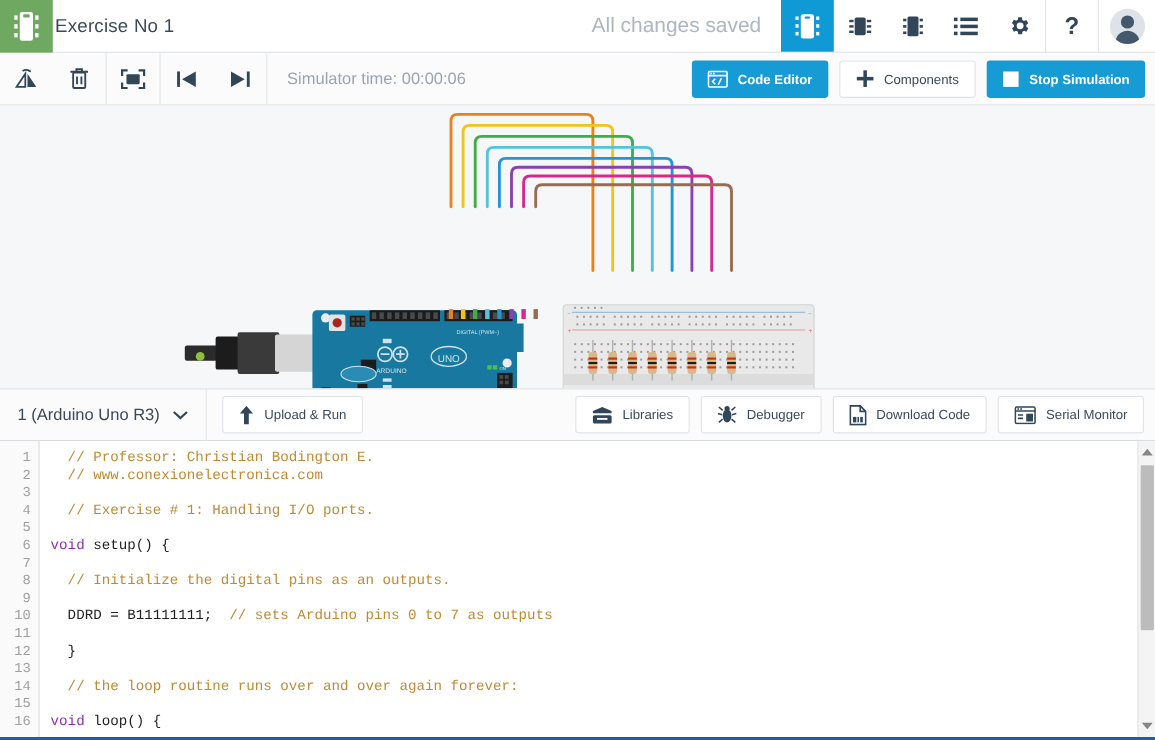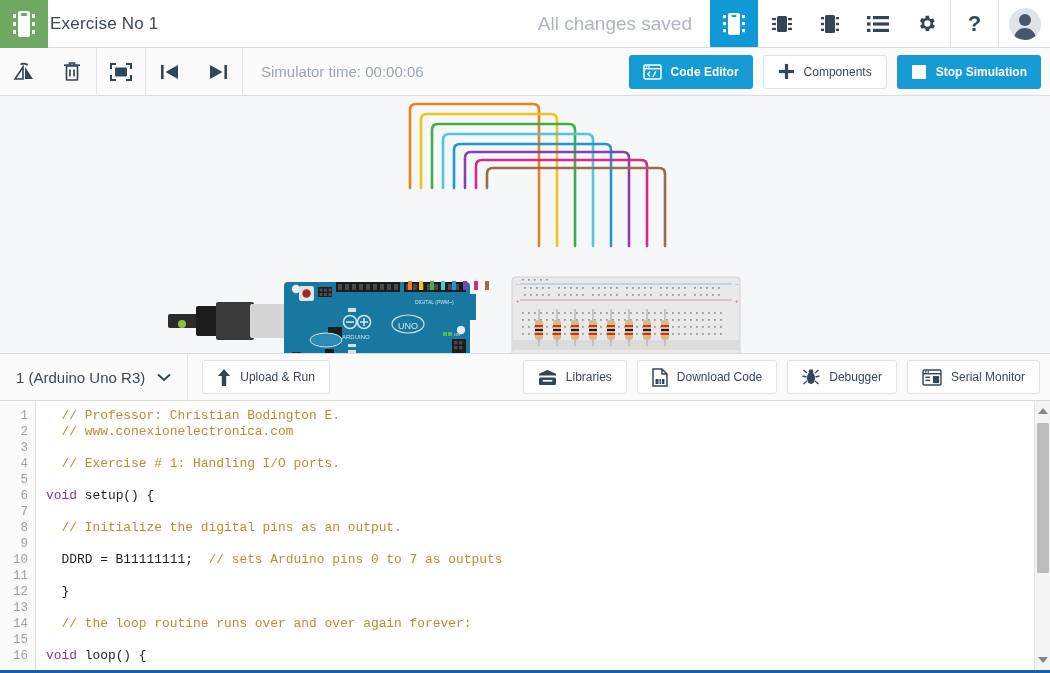--- a/index.html
+++ b/index.html
@@ -1121,39 +1121,39 @@
       <div class="btn ghost">
         <svg width="19" height="17" viewBox="0 0 20 18" fill="#32465a">
           <path d="M1 5 L10 1 L19 5 L19 7 L1 7 Z"></path>
           <rect x="1" y="9" width="18" height="8" rx="1.5"></rect>
           <rect x="5" y="11.6" width="10" height="1.8" fill="#ffffff"></rect>
         </svg>
         <span>Libraries</span>
       </div>
 
       <div class="btn ghost">
+        <svg width="18" height="18" viewBox="0 0 18 18" fill="#32465a">
+          <ellipse cx="9" cy="10" rx="4" ry="6"></ellipse>
+          <circle cx="9" cy="3.6" r="2.4"></circle>
+          <path d="M5 5 L1.5 2 M13 5 L16.5 2" stroke="#32465a" stroke-width="1.4"></path>
+          <path d="M4.6 9 L0.6 8 M13.4 9 L17.4 8" stroke="#32465a" stroke-width="1.4"></path>
+          <path d="M5 13 L1.5 16 M13 13 L16.5 16" stroke="#32465a" stroke-width="1.4"></path>
+        </svg>
+        <span>Debugger</span>
+      </div>
+
+      <div class="btn ghost">
         <svg width="16" height="19" viewBox="0 0 16 19" fill="none" stroke="#32465a" stroke-width="1.5">
           <path d="M1 1 h9 l5 5 v12 h-14 z"></path>
           <path d="M10 1 v5 h5"></path>
           <rect x="3.5" y="11" width="3" height="5" fill="#32465a" stroke="none"></rect>
           <rect x="7.5" y="11" width="1.4" height="5" fill="#32465a" stroke="none"></rect>
           <rect x="10" y="11" width="2.4" height="5" fill="#32465a" stroke="none"></rect>
         </svg>
         <span>Download Code</span>
-      </div>
-
-      <div class="btn ghost">
-        <svg width="18" height="18" viewBox="0 0 18 18" fill="#32465a">
-          <ellipse cx="9" cy="10" rx="4" ry="6"></ellipse>
-          <circle cx="9" cy="3.6" r="2.4"></circle>
-          <path d="M5 5 L1.5 2 M13 5 L16.5 2" stroke="#32465a" stroke-width="1.4"></path>
-          <path d="M4.6 9 L0.6 8 M13.4 9 L17.4 8" stroke="#32465a" stroke-width="1.4"></path>
-          <path d="M5 13 L1.5 16 M13 13 L16.5 16" stroke="#32465a" stroke-width="1.4"></path>
-        </svg>
-        <span>Debugger</span>
       </div>
 
       <div class="btn ghost">
         <svg width="20" height="17" viewBox="0 0 21 18" fill="none" stroke="#32465a" stroke-width="1.5">
           <rect x="1" y="1" width="19" height="16" rx="1.5"></rect>
           <line x1="1" y1="5" x2="20" y2="5"></line>
           <rect x="3" y="2.2" width="1.6" height="1.6" fill="#32465a" stroke="none"></rect>
           <rect x="5.8" y="2.2" width="1.6" height="1.6" fill="#32465a" stroke="none"></rect>
           <rect x="11.5" y="7.5" width="6.5" height="7.5" fill="#32465a" stroke="none"></rect>
           <line x1="3.5" y1="8.8" x2="8.5" y2="8.8"></line>
@@ -1184,21 +1184,21 @@
         <div>16</div>
       </div>
     <div class="code-area" id="code-area">
         <div class="code-line"><span class="tok-comment">  // Professor: Christian Bodington E.</span></div>
         <div class="code-line"><span class="tok-comment">  // www.conexionelectronica.com</span></div>
         <div class="code-line">&nbsp;</div>
         <div class="code-line"><span class="tok-comment">  // Exercise # 1: Handling I/O ports.</span></div>
         <div class="code-line">&nbsp;</div>
         <div class="code-line"><span class="tok-kw">void</span><span class="tok-plain"> setup() {</span></div>
         <div class="code-line">&nbsp;</div>
-        <div class="code-line"><span class="tok-comment">  // Initialize the digital pins as an output.</span></div>
+        <div class="code-line"><span class="tok-comment">  // Initialize the digital pins as an outputs.</span></div>
         <div class="code-line">&nbsp;</div>
         <div class="code-line"><span class="tok-plain">  DDRD = B11111111;  </span><span class="tok-comment">// sets Arduino pins 0 to 7 as outputs</span></div>
         <div class="code-line">&nbsp;</div>
         <div class="code-line"><span class="tok-plain">  }</span></div>
         <div class="code-line">&nbsp;</div>
         <div class="code-line"><span class="tok-comment">  // the loop routine runs over and over again forever:</span></div>
         <div class="code-line">&nbsp;</div>
         <div class="code-line"><span class="tok-kw">void</span><span class="tok-plain"> loop() {</span></div>
       </div>
     <div class="scrollbar">

